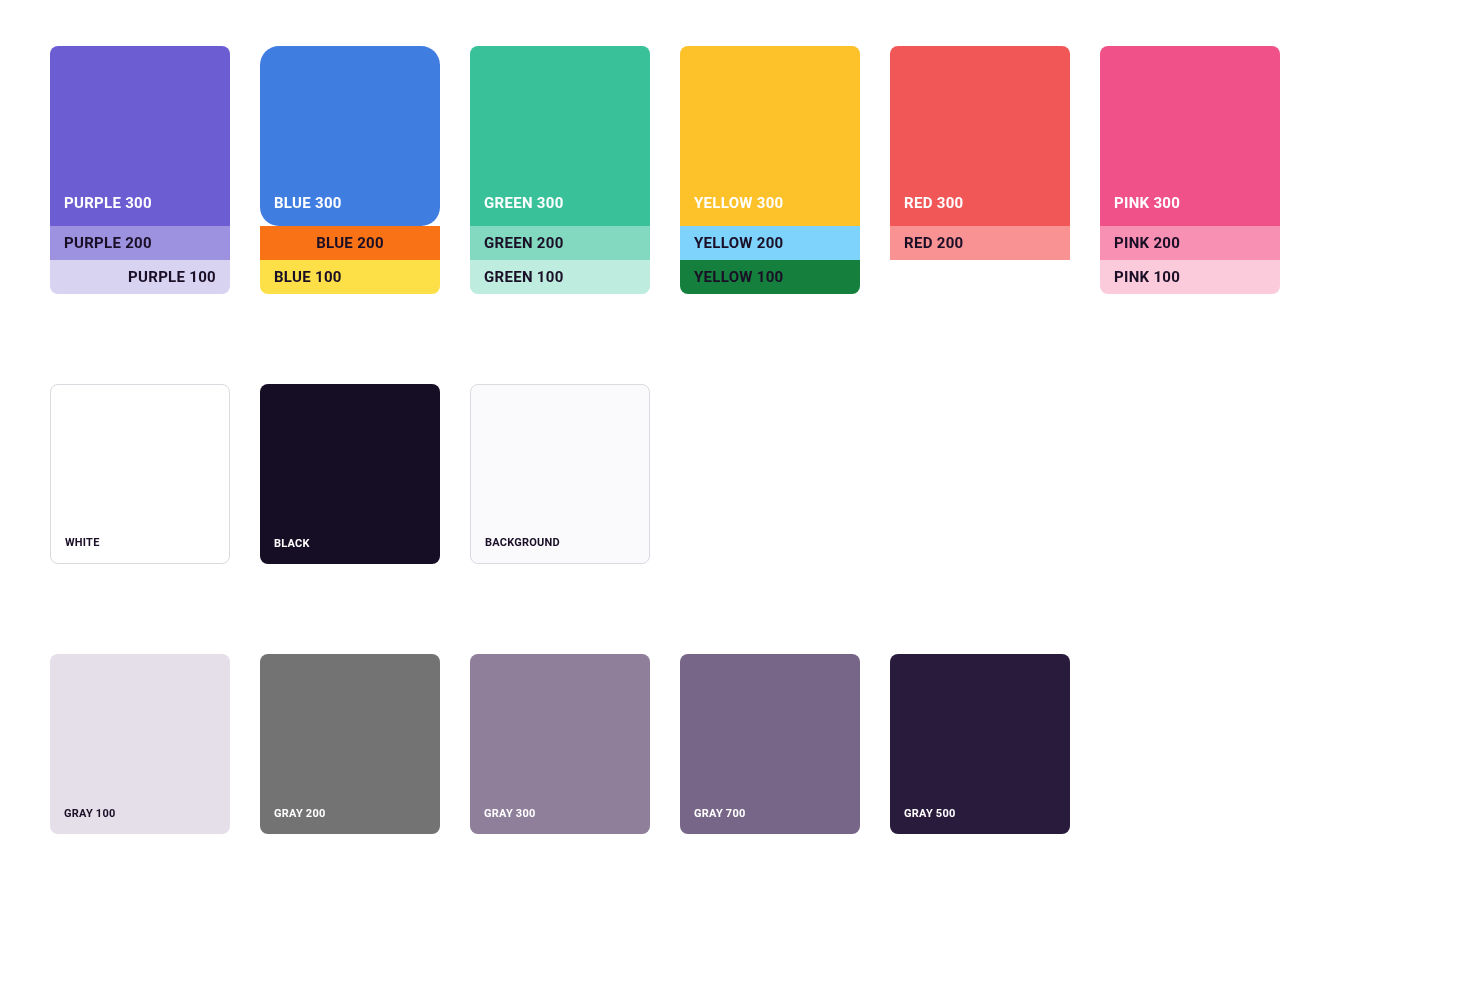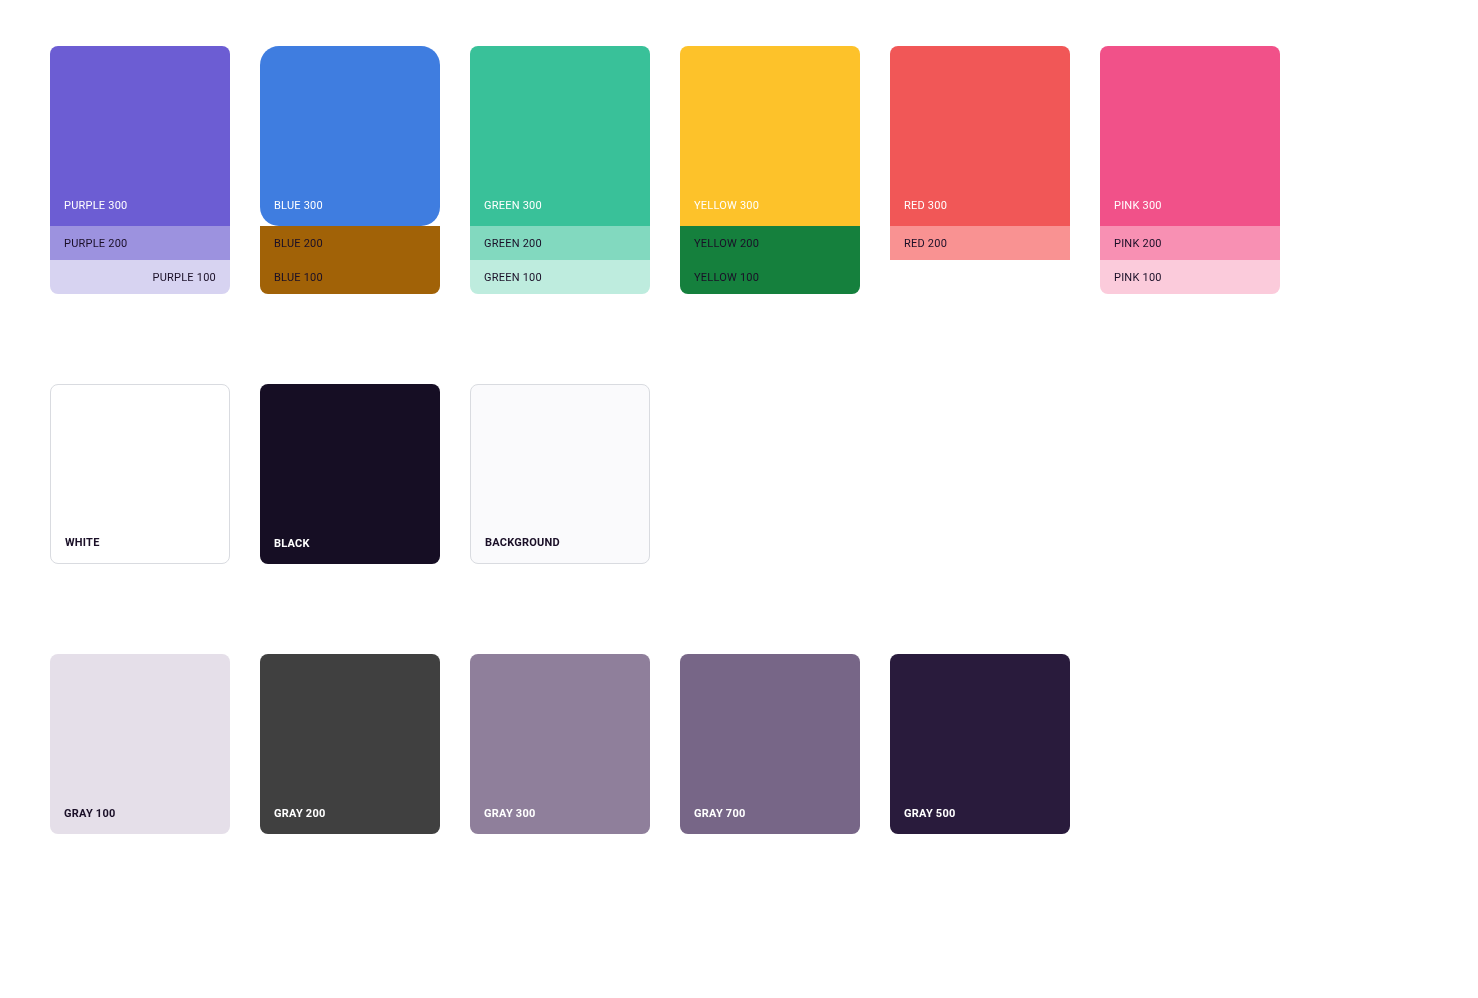--- a/index.html
+++ b/index.html
@@ -18,22 +18,22 @@
 
   .swatch-stack {
     width: 180px;
     border-radius: 8px;
     overflow: hidden;
   }
   .shade {
     padding: 0 14px;
     display: flex;
     align-items: flex-end;
-    font-size: 11px;
-    font-weight: 400;
+    font-size: 15px;
+    font-weight: 700;
     letter-spacing: 0.02em;
   }
   .shade.tall { height: 180px; padding-bottom: 14px; }
   .shade.short { height: 34px; align-items: center; }
 
   .single-swatch {
     width: 180px;
     height: 180px;
     border-radius: 8px;
     padding: 14px;
@@ -61,43 +61,43 @@
         <span>PURPLE 200</span>
       </div>
       <div class="shade short text-dark" style="background: rgb(215, 211, 241); justify-content: flex-end;">
         <span>PURPLE 100</span>
       </div>
     </div>
     <div class="swatch-stack">
       <div class="shade tall text-light" style="background: rgb(63, 125, 224); border-radius: 19px;">
         <span>BLUE 300</span>
       </div>
-      <div class="shade short text-dark" style="background: #a16207;">
+      <div class="shade short text-dark" style="background: #f97316; justify-content: center;">
         <span>BLUE 200</span>
       </div>
-      <div class="shade short text-dark" style="background: #a16207;">
+      <div class="shade short text-dark" style="background: #fde047;">
         <span>BLUE 100</span>
       </div>
     </div>
     <div class="swatch-stack">
       <div class="shade tall text-light" style="background: rgb(57, 193, 153);">
         <span>GREEN 300</span>
       </div>
       <div class="shade short text-dark" style="background: rgb(130, 217, 191);">
         <span>GREEN 200</span>
       </div>
       <div class="shade short text-dark" style="background: rgb(190, 236, 222);">
         <span>GREEN 100</span>
       </div>
     </div>
     <div class="swatch-stack">
       <div class="shade tall text-light" style="background: rgb(253, 194, 42);">
         <span>YELLOW 300</span>
       </div>
-      <div class="shade short text-dark" style="background: #15803d;">
+      <div class="shade short text-dark" style="background: #7dd3fc;">
         <span>YELLOW 200</span>
       </div>
       <div class="shade short text-dark" style="background: #15803d;">
         <span>YELLOW 100</span>
       </div>
     </div>
     <div class="swatch-stack">
       <div class="shade tall text-light" style="background: rgb(241, 87, 87);">
         <span>RED 300</span>
       </div>
@@ -125,21 +125,21 @@
       <span>BLACK</span>
     </div>
     <div class="single-swatch text-dark bordered" style="background: rgb(250, 250, 252);">
       <span>BACKGROUND</span>
     </div>
   </section>
 <section class="palette-section" id="row3">
     <div class="single-swatch text-dark" style="background: rgb(229, 223, 233);">
       <span>GRAY 100</span>
     </div>
-    <div class="single-swatch text-light" style="background: #404040;">
+    <div class="single-swatch text-light" style="background: #737373;">
       <span>GRAY 200</span>
     </div>
     <div class="single-swatch text-light" style="background: rgb(143, 127, 155);">
       <span>GRAY 300</span>
     </div>
     <div class="single-swatch text-light" style="background: rgb(119, 102, 135);">
       <span>GRAY 700</span>
     </div>
     <div class="single-swatch text-light" style="background: rgb(41, 27, 60);">
       <span>GRAY 500</span>

